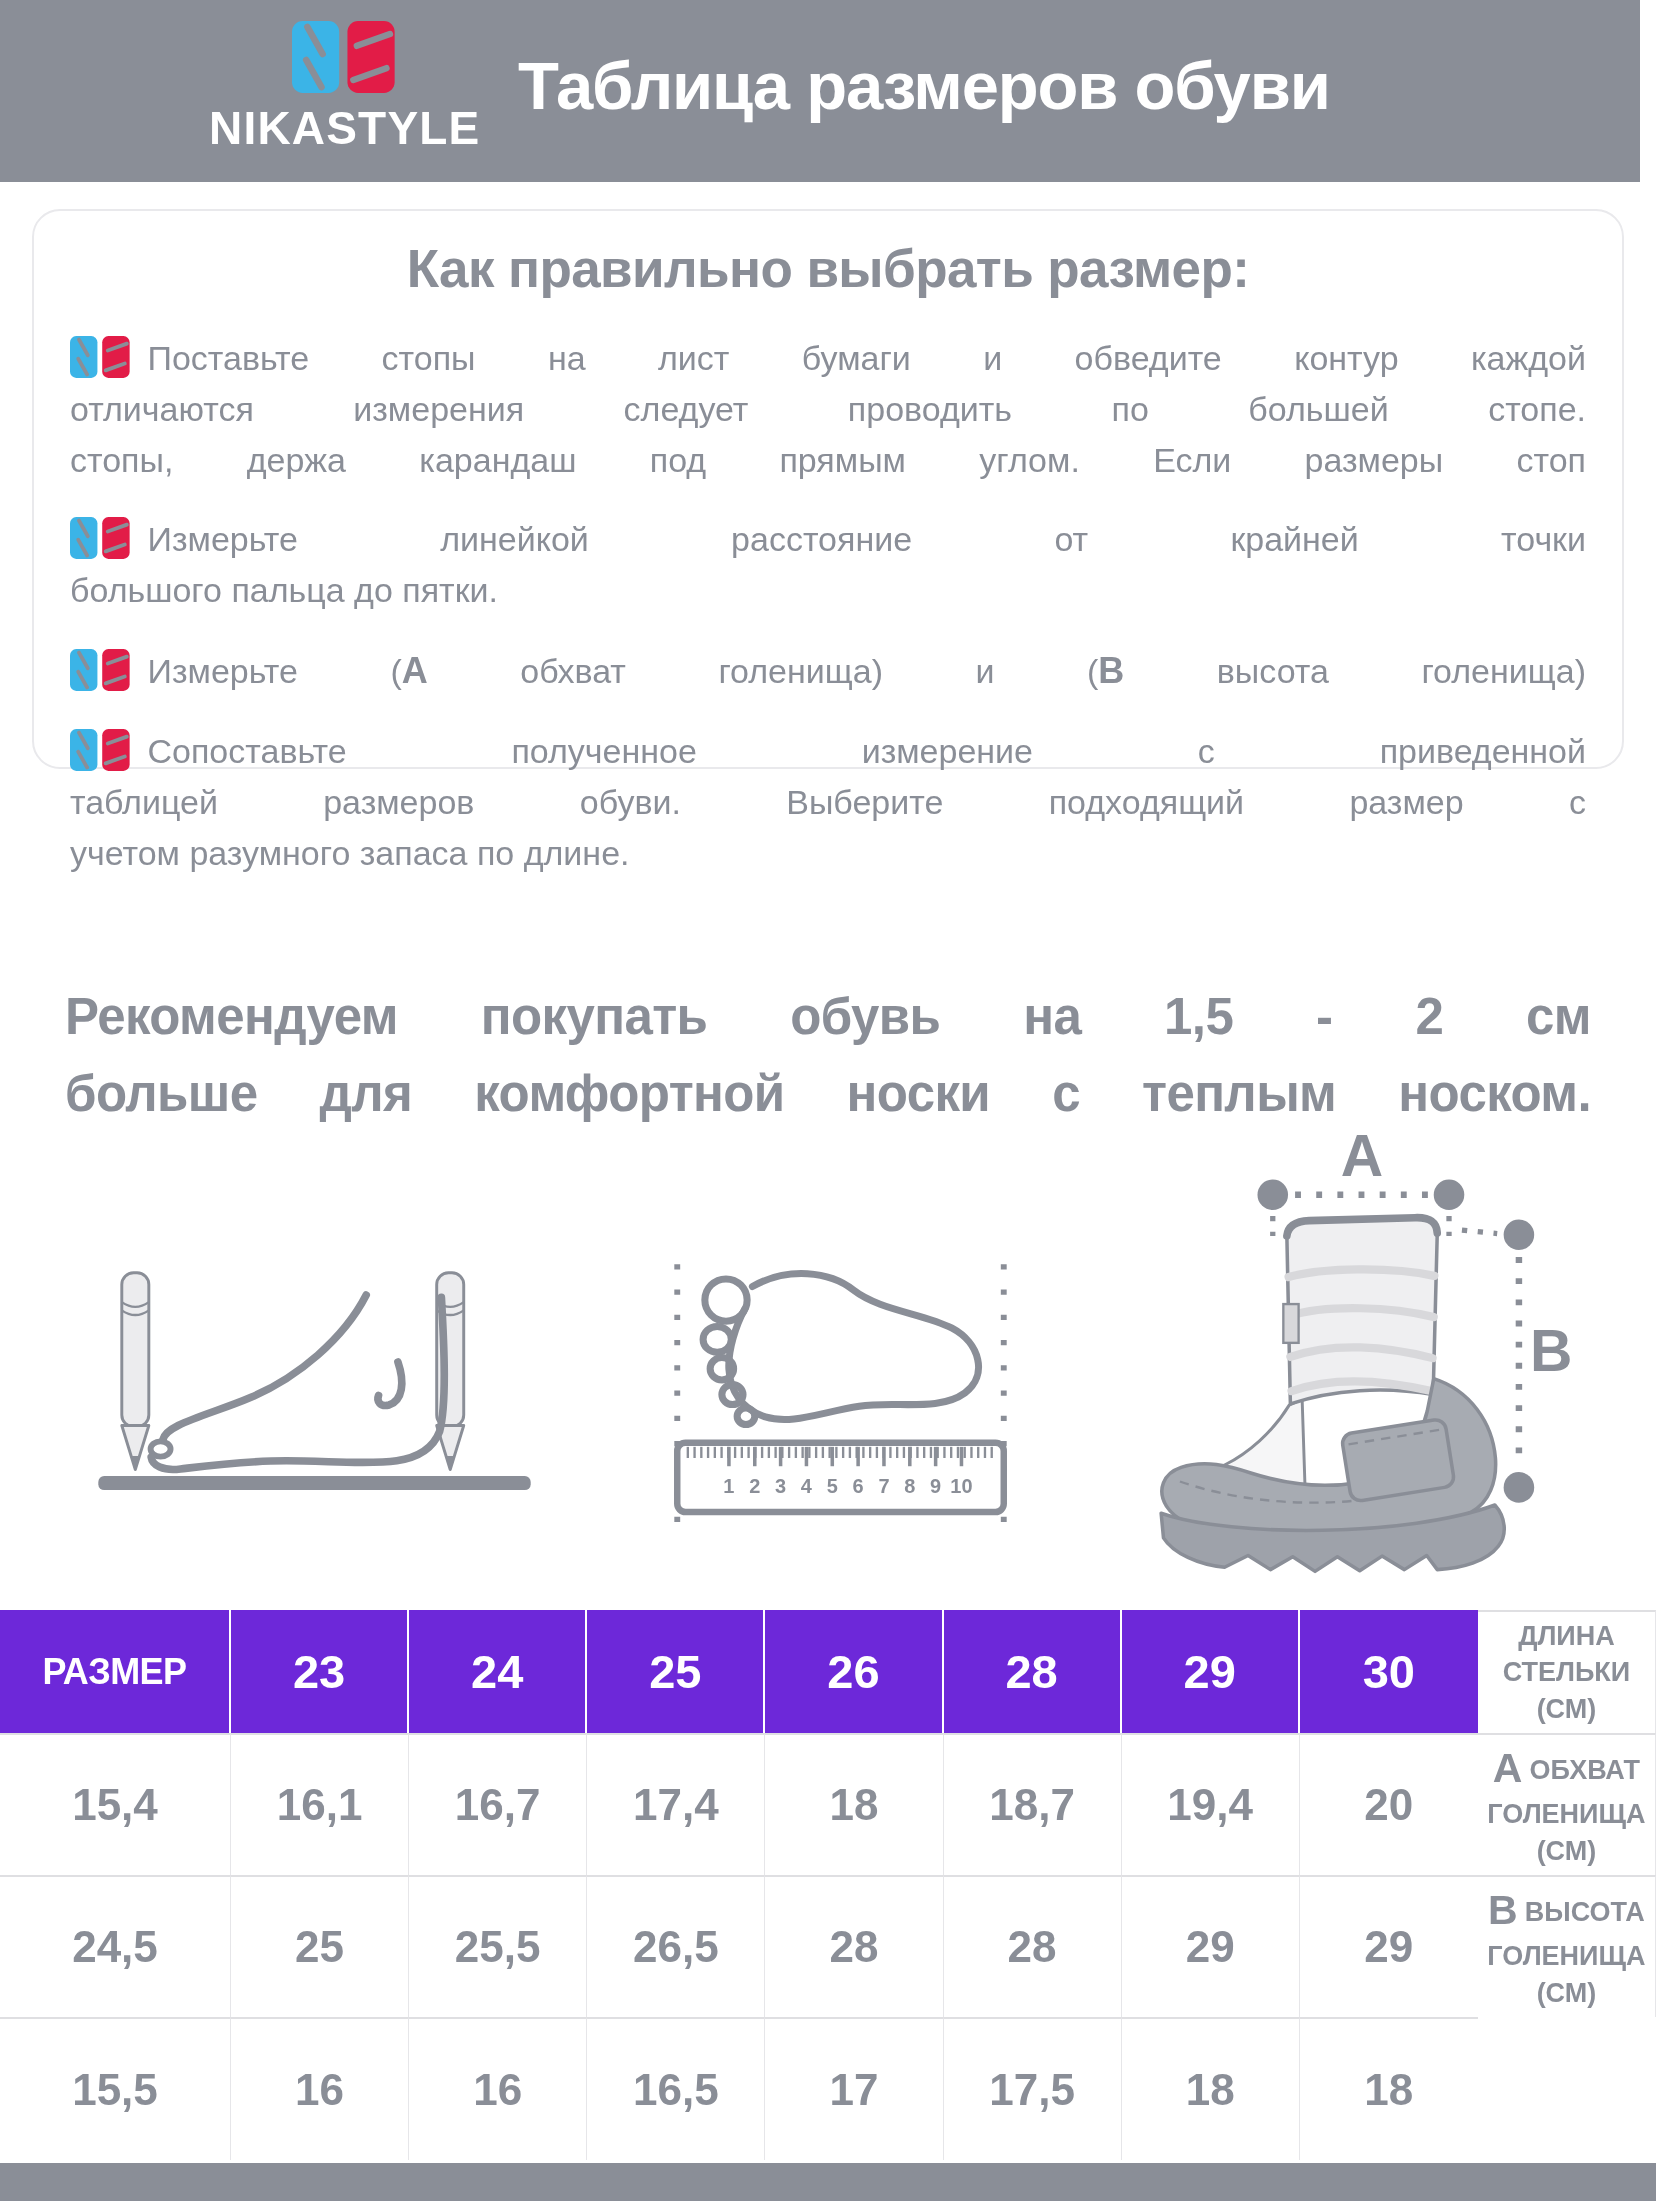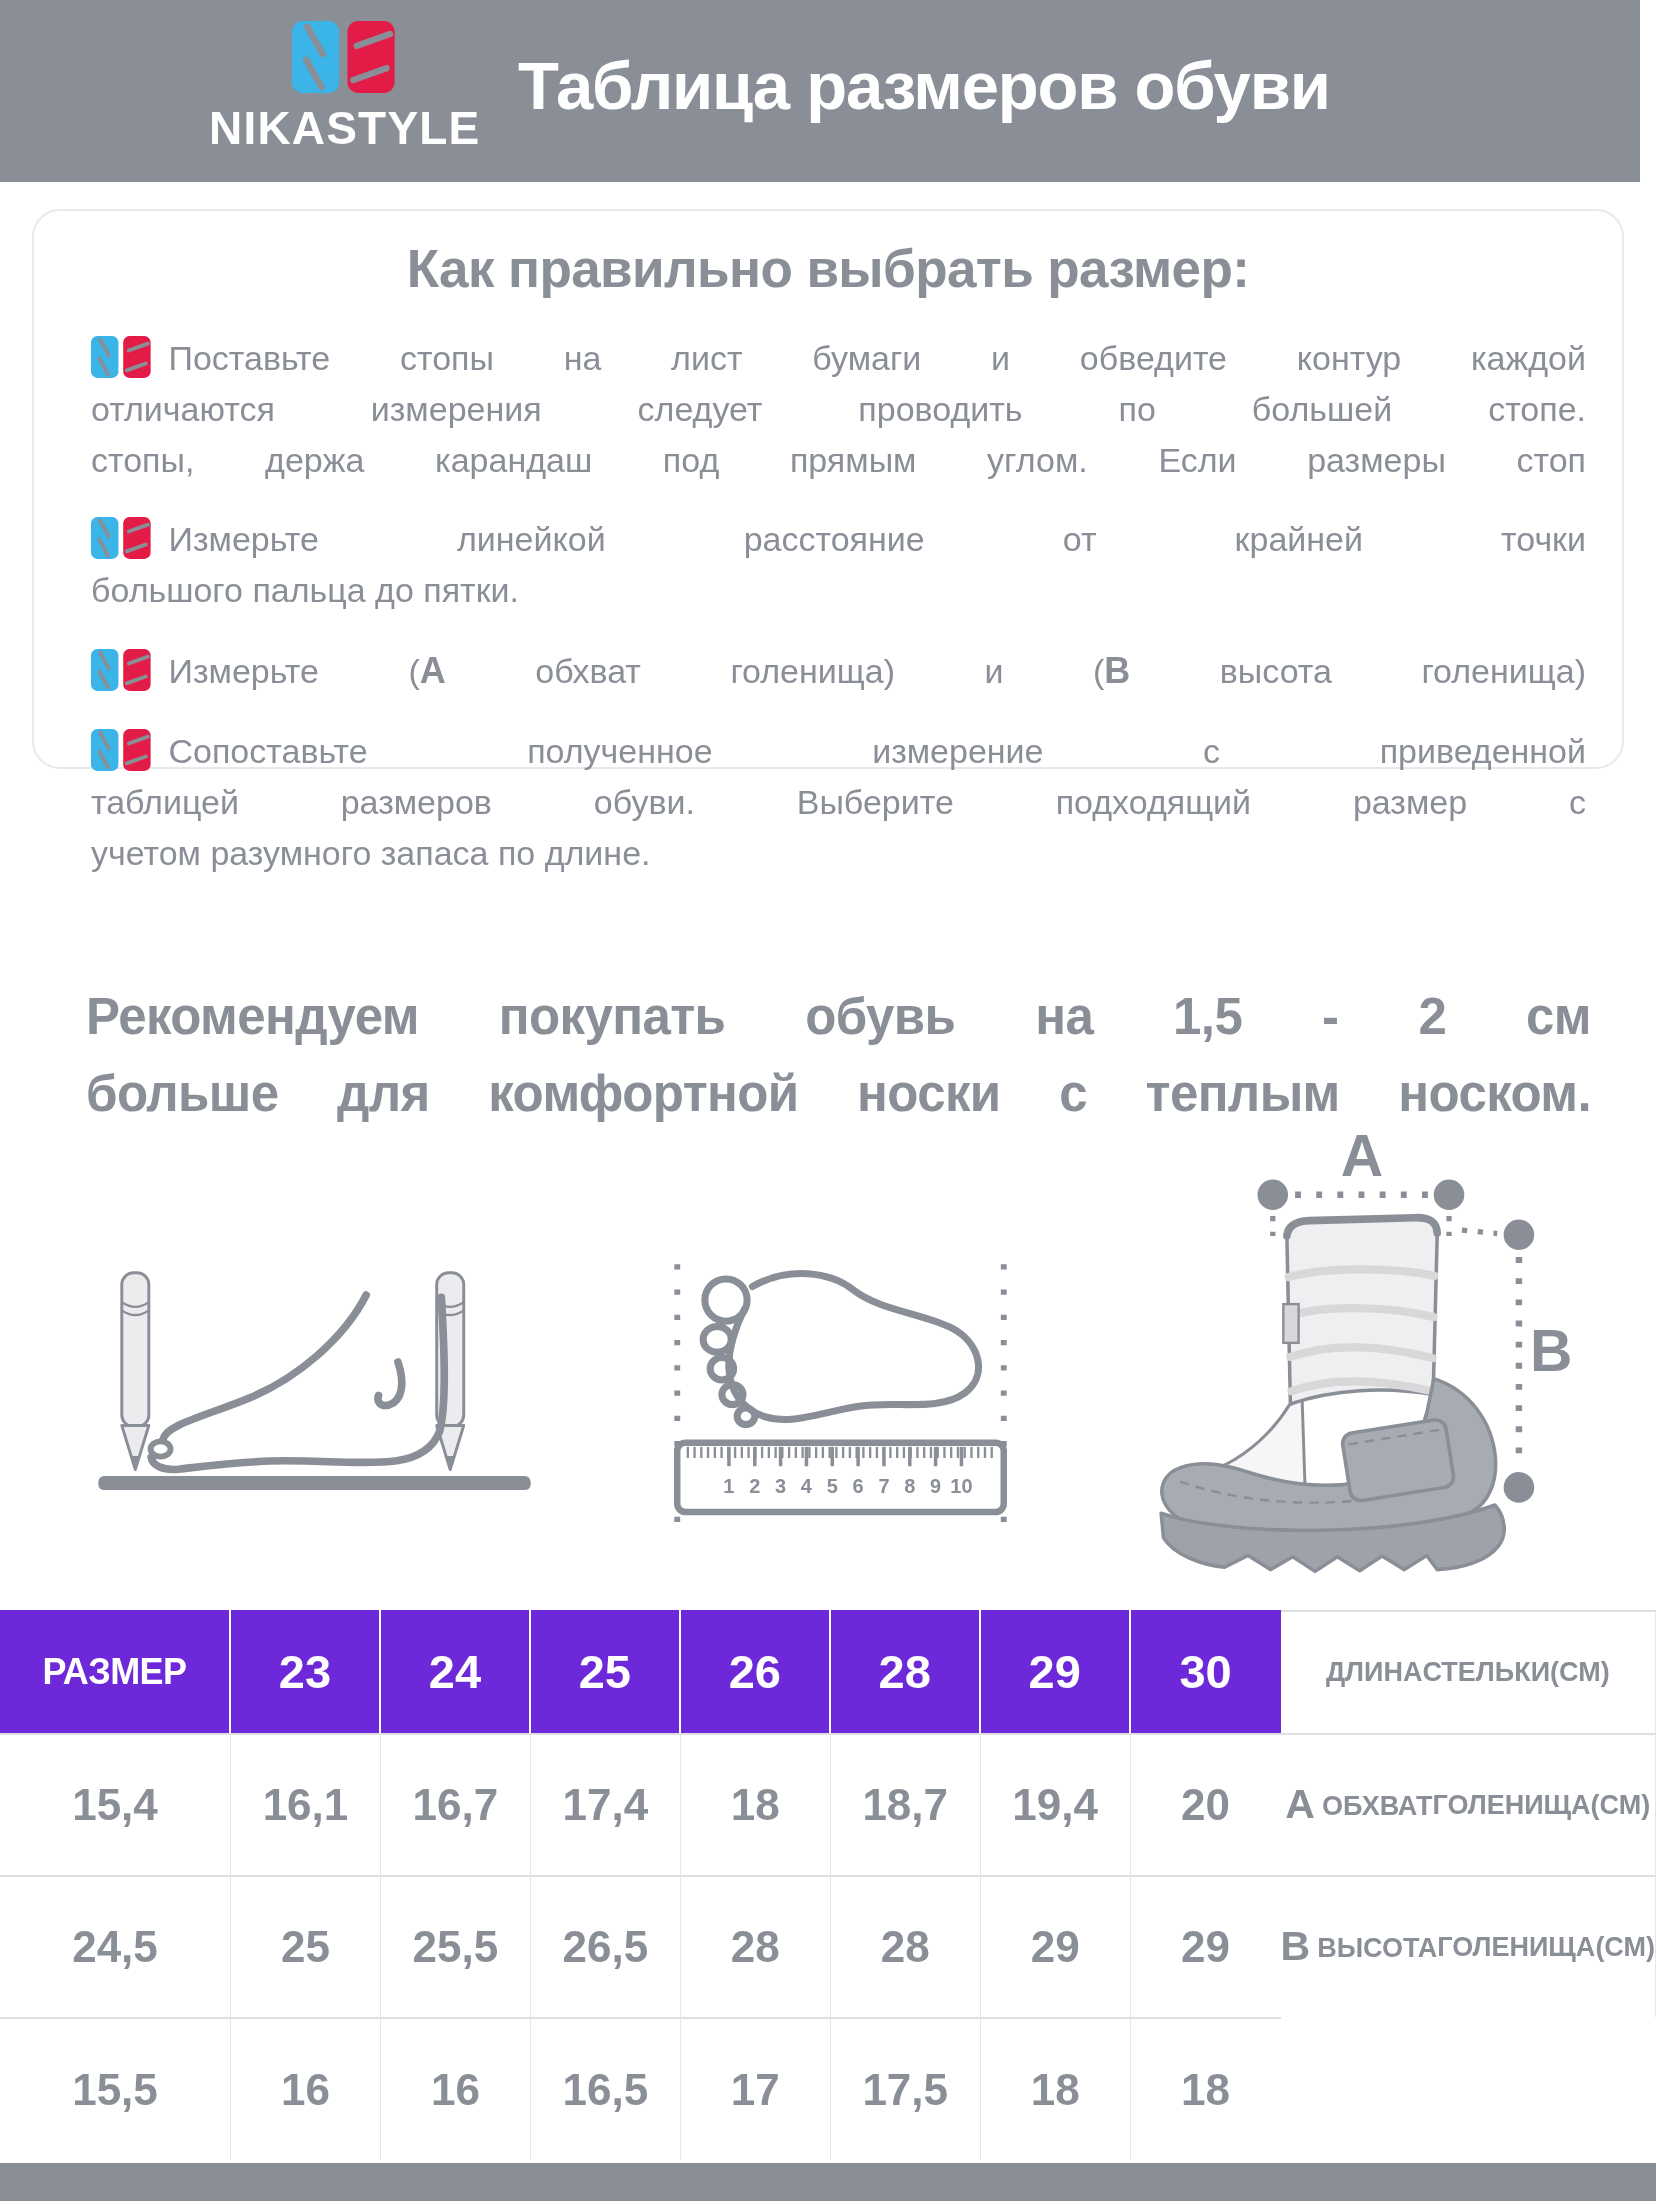--- a/index.html
+++ b/index.html
@@ -18,21 +18,21 @@
   .page-title{left:518px;right:71px;top:47px;color:#fff;
     font-size:67px;font-weight:800;letter-spacing:-1.2px;white-space:nowrap;}
 
   
   .howto-box{left:32px;right:32px;top:209px;height:560px;background:#fff;
     border:2.9px solid #E9E9EC;border-radius:28px;box-sizing:border-box;
     padding:22.3px 36px 0 36px;}
   .howto-title{text-align:center;font-size:53px;font-weight:800;letter-spacing:-0.6px;
     margin:4.7px 0 34px 0;color:#8A8E97;}
   .bullet{margin-bottom:28px;font-size:34px;font-weight:400;color:#8A8E97;}
-  .bline{display:block;line-height:1.5;text-align:justify;margin-left:21px;}
+  .bline{display:block;line-height:1.5;text-align:justify;}
   .bline.stretch{text-align-last:justify;}
   .bullet .ns-ic{display:inline-block;width:61px;height:42px;vertical-align:-8.2px;margin-right:16.5px;}
   .seg-b{font-weight:800;font-size:36px;}
 
   
   .reco{left:65px;right:65px;top:979px;font-size:51px;font-weight:800;
     color:#8A8E97;letter-spacing:-0.6px;}
   .reco .bline{line-height:1.5;}
 
   
@@ -46,21 +46,21 @@
     grid-template-rows:123px 142px 142px 143px;}
   .cell{display:flex;align-items:center;justify-content:center;box-sizing:border-box;}
   .th{background:#6d28d9;color:#fff;font-weight:700;border-right:2.9px solid #fff;}
   .th.last{border-right:none;}
   .th-label{font-size:36px;letter-spacing:-0.6px;}
   .th-size{font-size:47px;}
   .td{background:#fff;color:#8A8E97;border-top:2.4px solid #DFDFE2;
     border-right:1.8px solid #E6E6E9;}
   .td.last{border-right:none;}
   .td-value{font-size:44px;font-weight:700;}
-  .td-label{flex-direction:row;font-size:27px;font-weight:700;line-height:1.35;text-align:center;}
+  .td-label{flex-direction:column;font-size:27px;font-weight:700;line-height:1.35;text-align:center;}
   .td-label .big-letter{font-size:41px;font-weight:800;margin-right:7px;vertical-align:-3.5px;}
 
   
   .footer-bar{left:0;right:0;top:2163px;height:38px;background:#8A8E97;}
 </style>
 </head>
 <body>
 
 <div class="abs header">
   <div class="abs logo">

